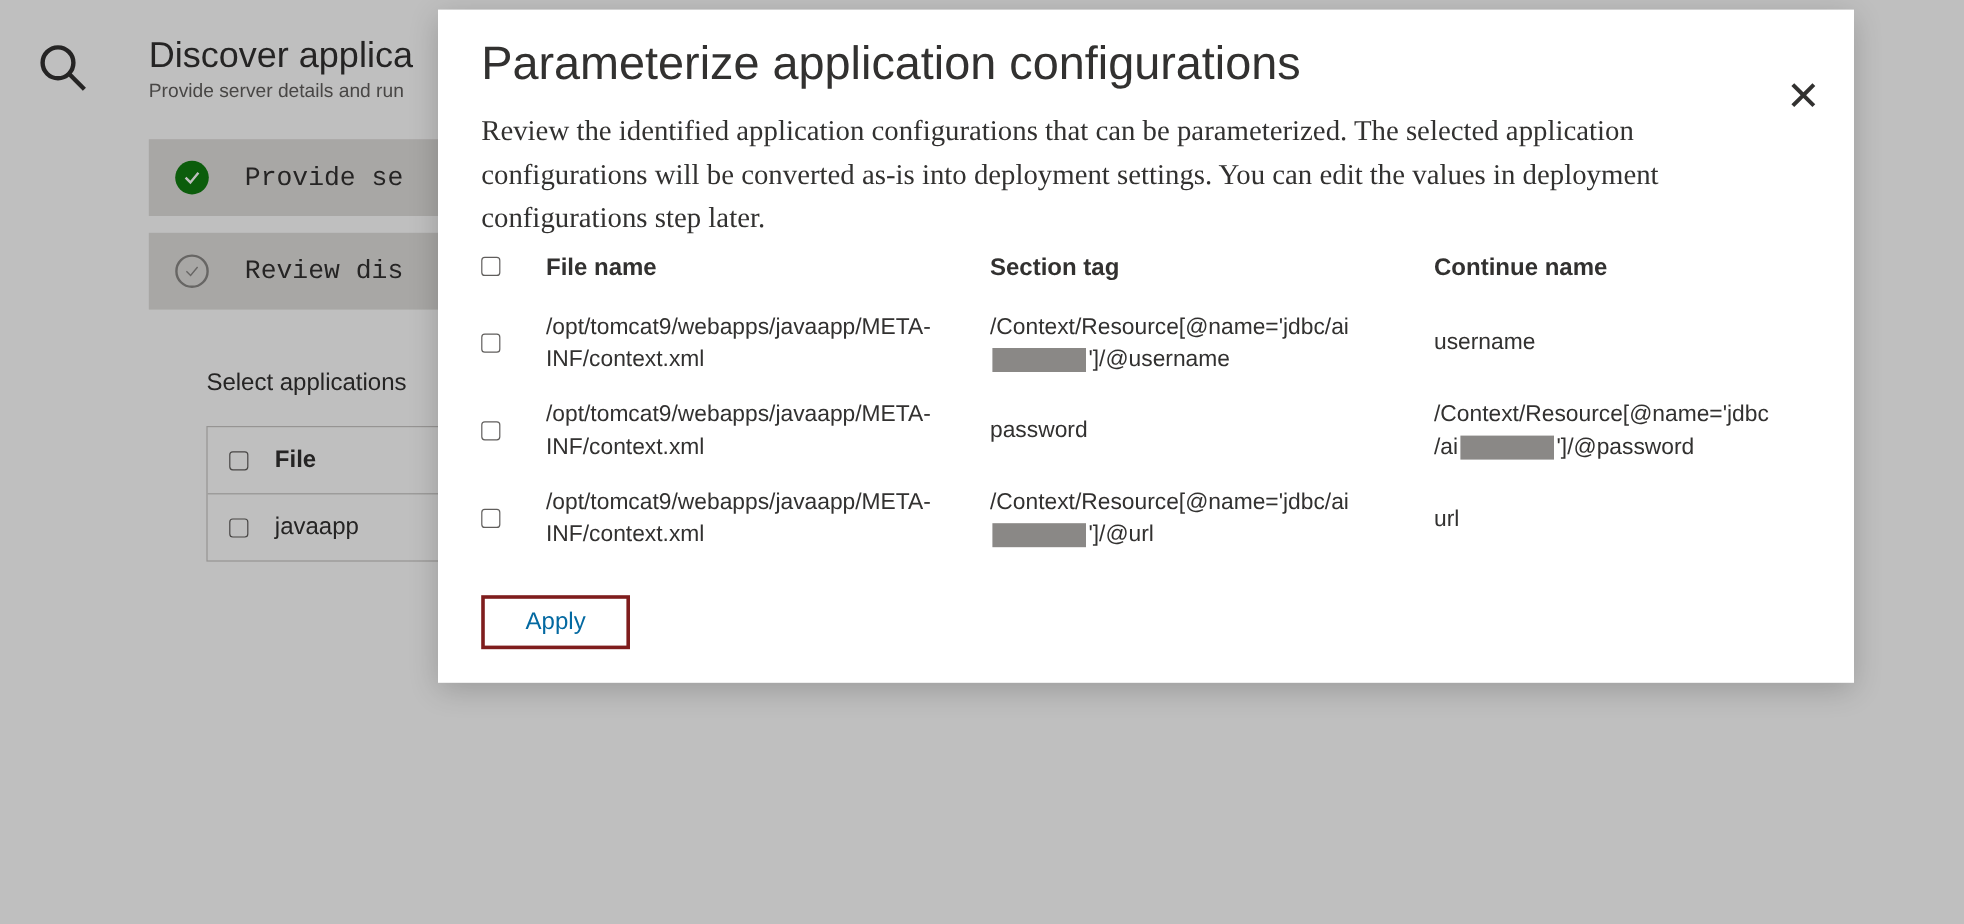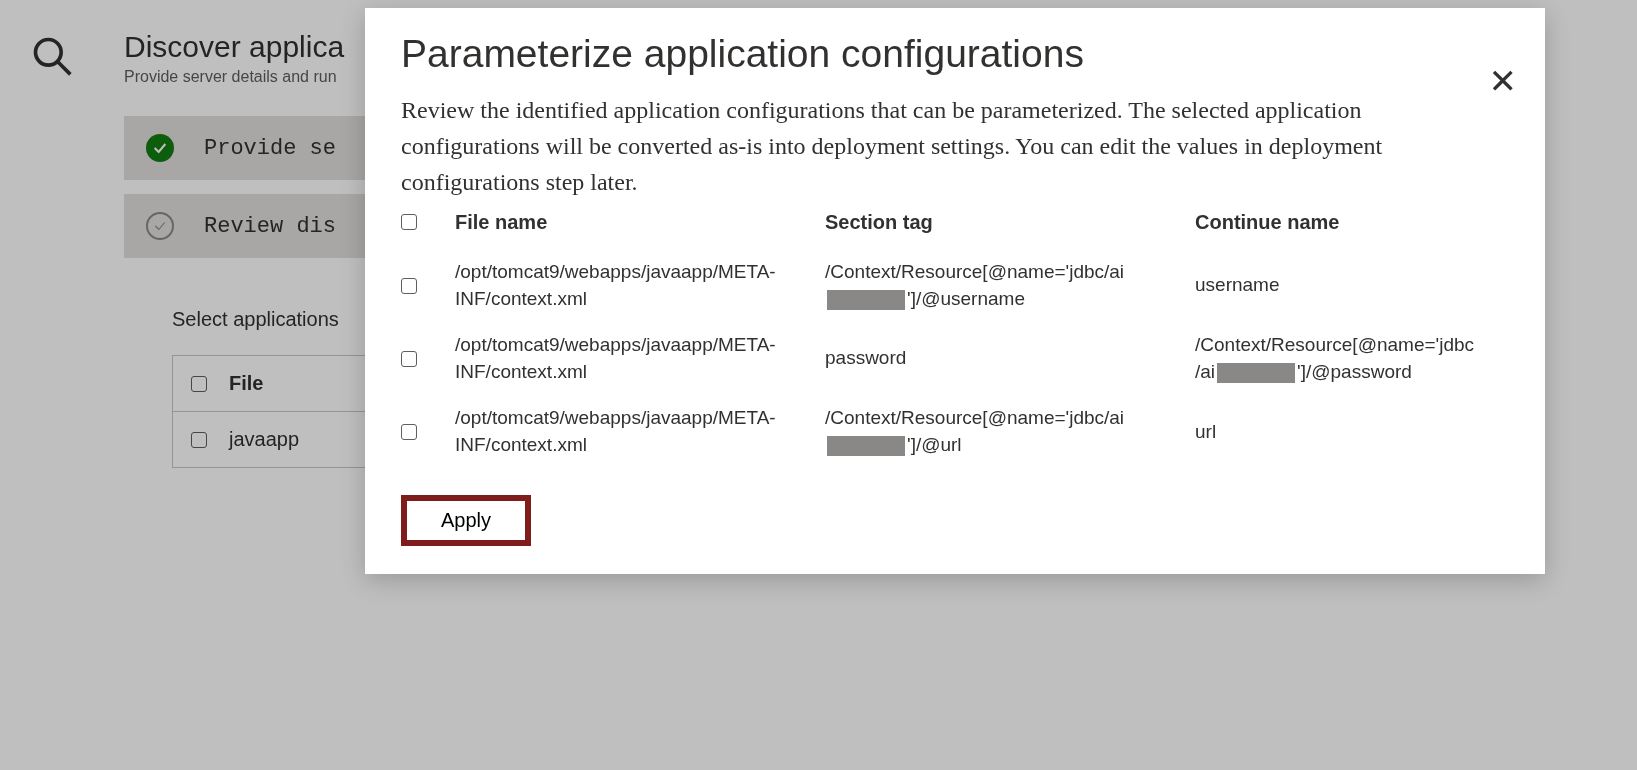--- a/index.html
+++ b/index.html
@@ -144,23 +144,23 @@
     .redact {
       display: inline-block;
       background: #8a8886;
       width: 78px;
       height: 20px;
       vertical-align: middle;
       margin: 0 2px;
     }
     .apply-btn {
       margin-top: 26px;
-      border: 6px solid #7f1d1d;
-      background: #fff;
-      color: #000000;
+      border: 3px solid #7f1d1d;
+      background: #fff;
+      color: #0369a1;
       padding: 8px 34px;
       font-size: 20px;
       cursor: pointer;
     }
     input[type="checkbox"] {
       appearance: none;
       width: 16px; height: 16px;
       border: 1px solid #605e5c;
       border-radius: 3px;
       background: #fff;

